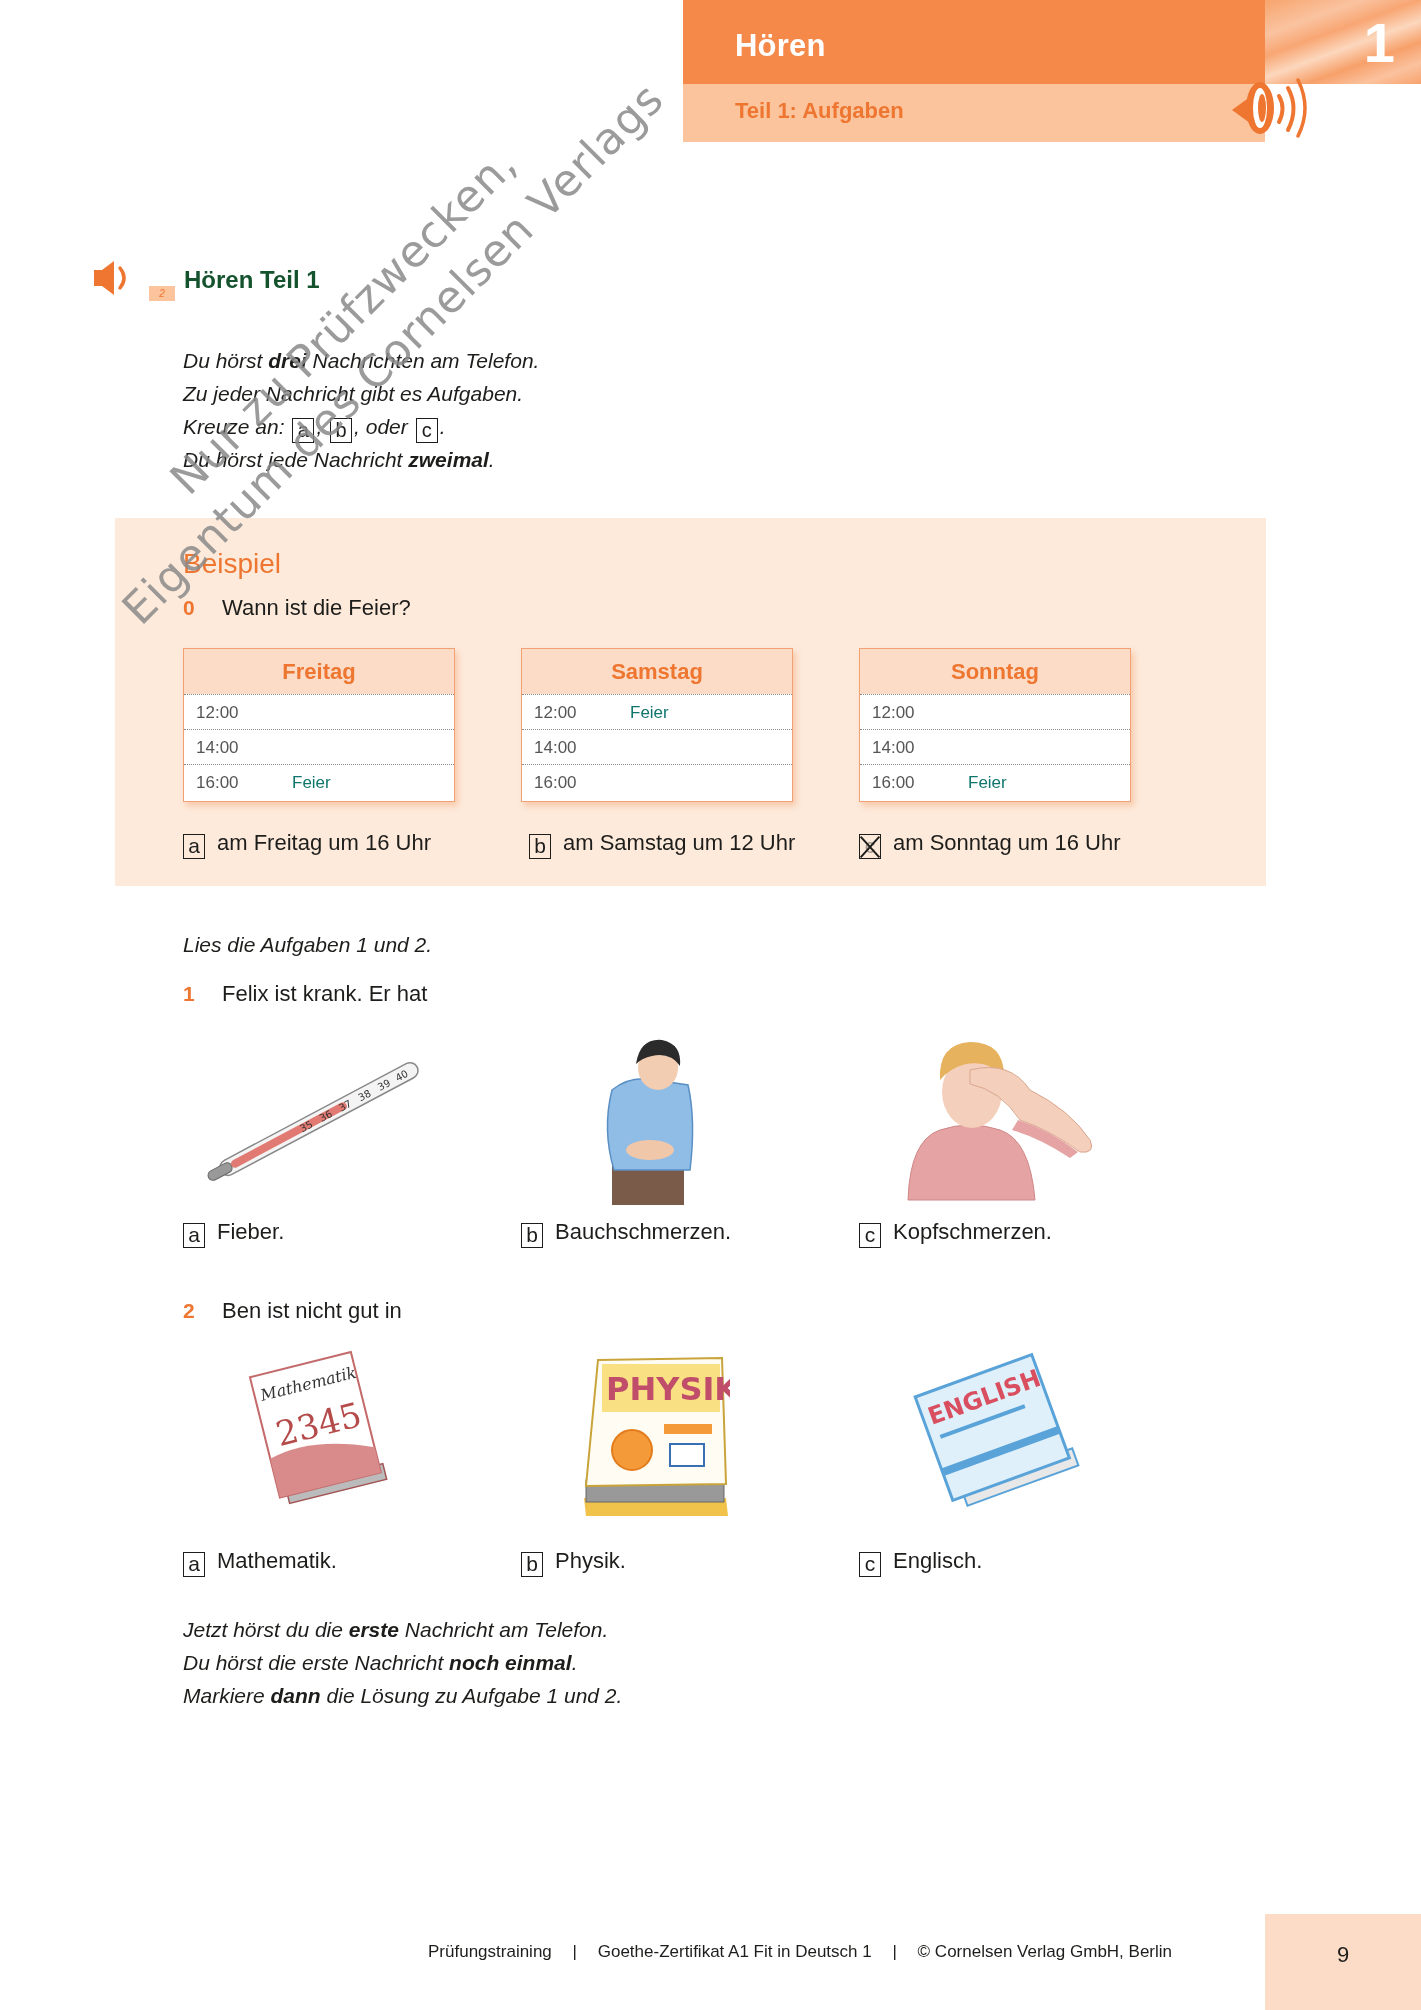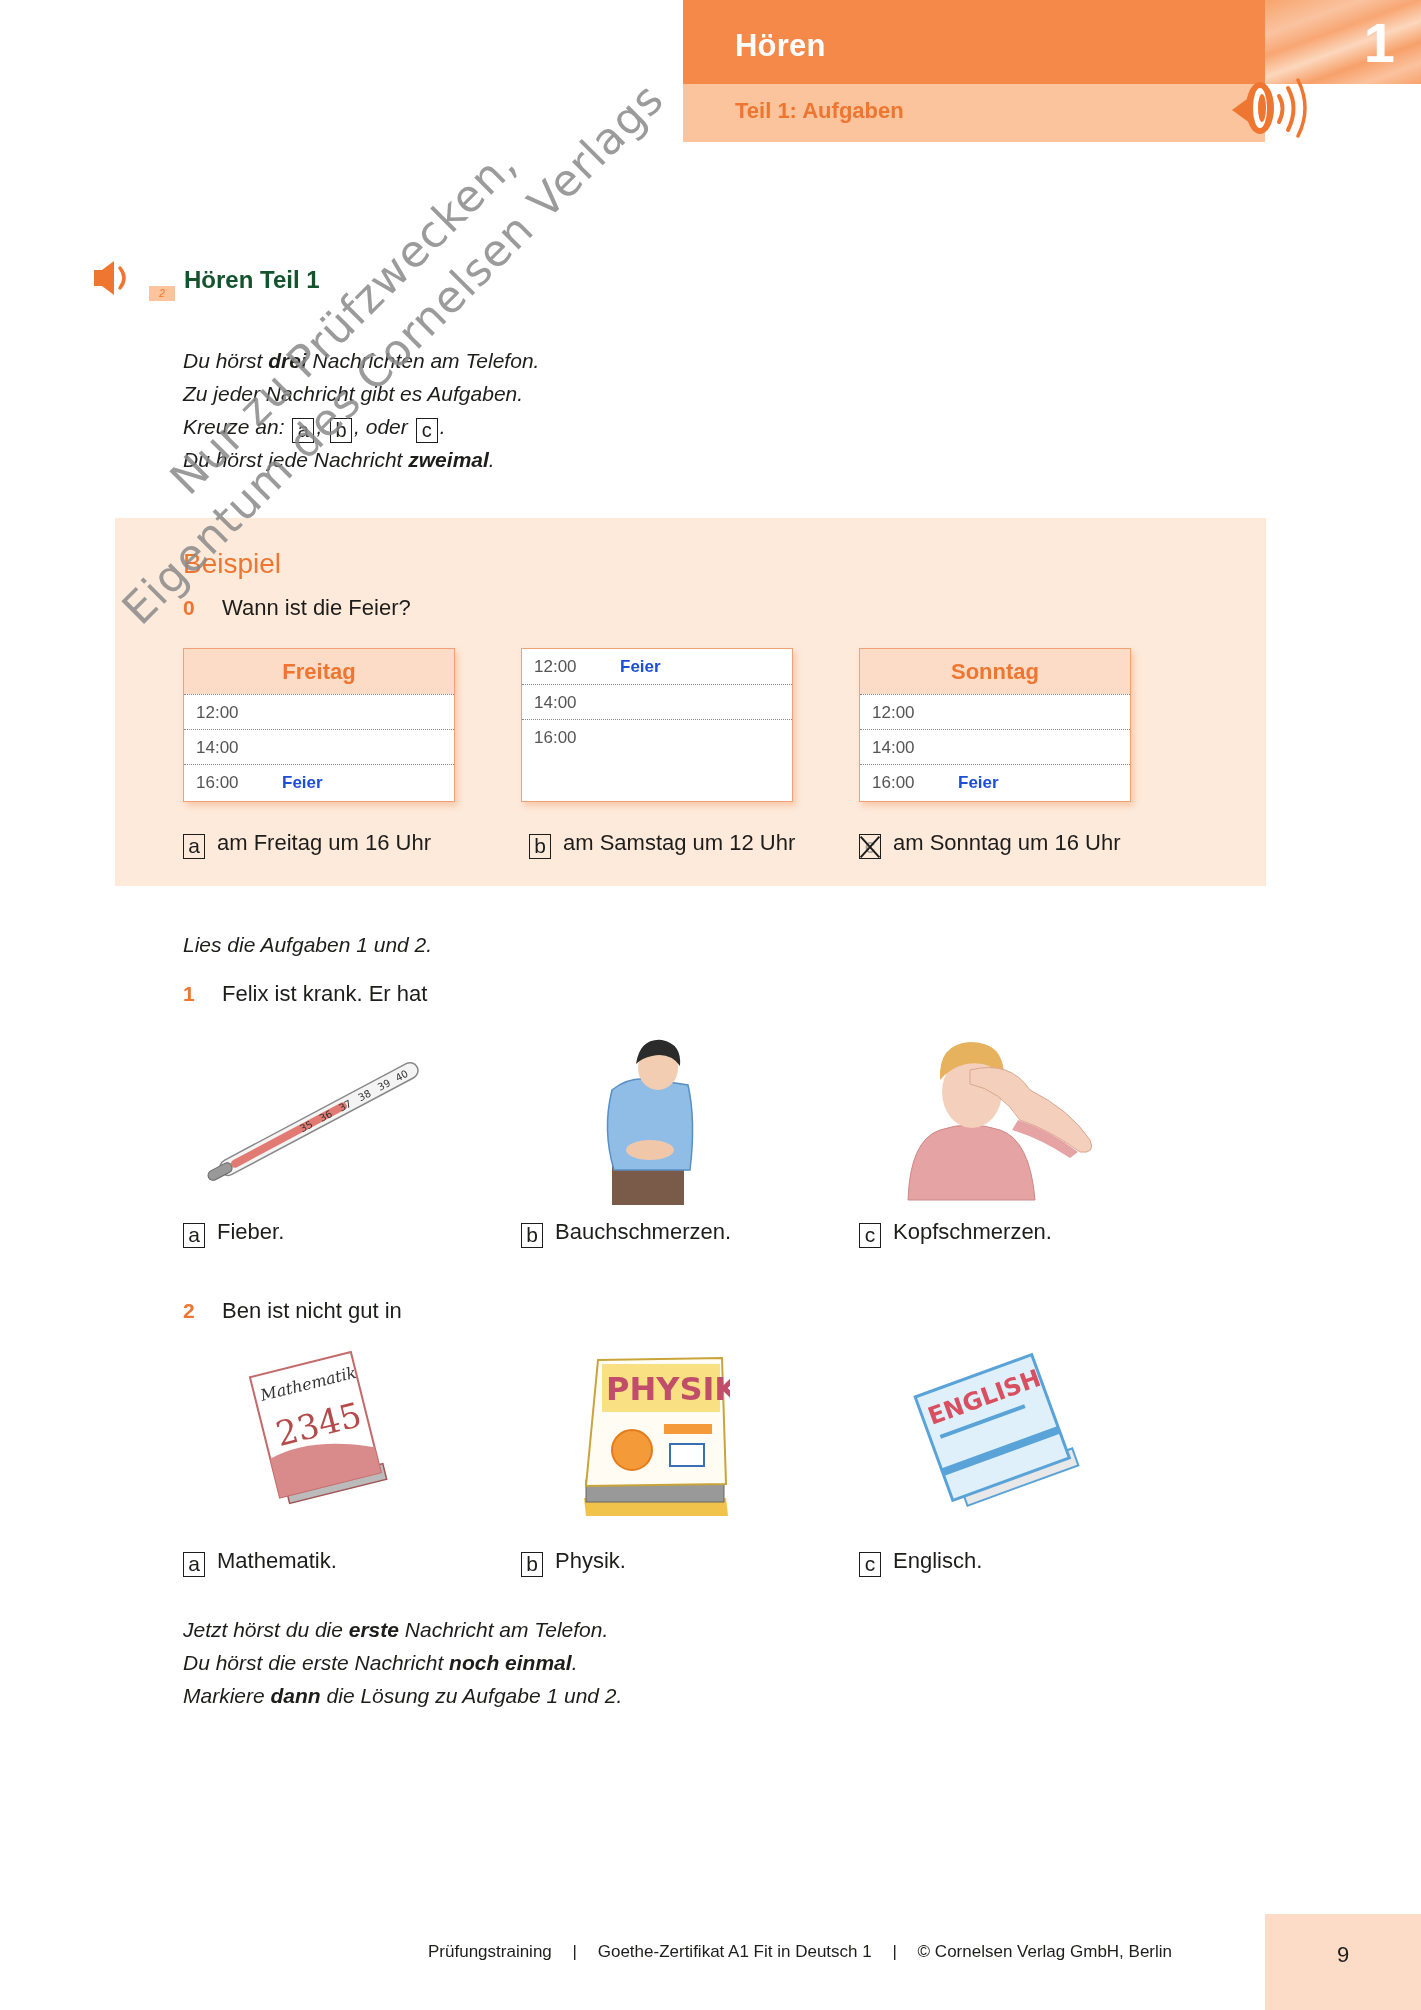--- a/index.html
+++ b/index.html
@@ -82,21 +82,21 @@
   }
   .day-table .dt-head {
     height: 45px; background: #fcdcc6; color: #ee7631; font-weight: bold; font-size: 22px;
     text-align: center; line-height: 45px;
   }
   .day-table .dt-row {
     height: 35px; position: relative; border-top: 1px dotted #8a8a8a; font-size: 17px; color: #555555;
   }
   .day-table .dt-row:first-of-type { border-top: none; }
   .dt-time { position: absolute; left: 12px; top: 8px; }
-  .dt-event { position: absolute; left: 98px; top: 8px; font-weight: bold; color: #1d4ed8; }
+  .dt-event { position: absolute; left: 108px; top: 8px; font-weight: normal; color: #0f766e; }
 
   .option { position: absolute; font-size: 22px; color: #1d1d1b; white-space: nowrap; }
   .obox {
     display: inline-block; width: 22px; height: 25px; border: 1.5px solid #1d1d1b;
     text-align: center; line-height: 21px; font-size: 21px; margin-right: 12px; vertical-align: -3px;
     position: relative;
   }
   .obox.checked::before, .obox.checked::after {
     content: ""; position: absolute; left: 50%; top: 50%; width: 28px; height: 2px; background: #1d1d1b;
   }
@@ -161,20 +161,21 @@
         <span class="dt-time">14:00</span>
         <span class="dt-event"></span>
       </div>
     <div class="dt-row">
         <span class="dt-time">16:00</span>
         <span class="dt-event">Feier</span>
       </div>
   </div>
 
   <div class="day-table" style="left:406px; top:130px;">
+    <div class="dt-head">Samstag</div>
     <div class="dt-row">
         <span class="dt-time">12:00</span>
         <span class="dt-event">Feier</span>
       </div>
     <div class="dt-row">
         <span class="dt-time">14:00</span>
         <span class="dt-event"></span>
       </div>
     <div class="dt-row">
         <span class="dt-time">16:00</span>

